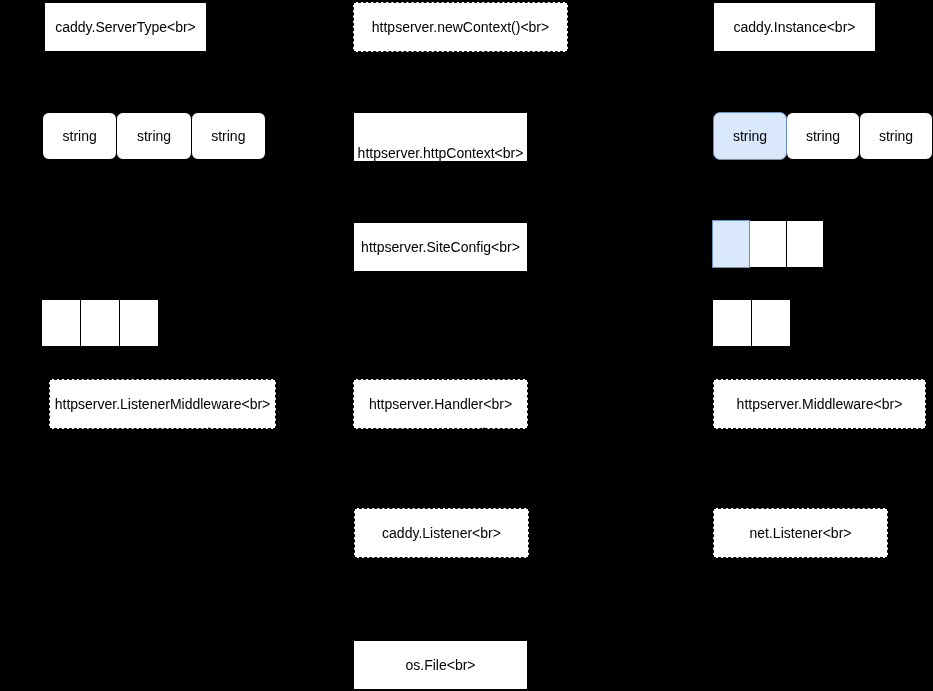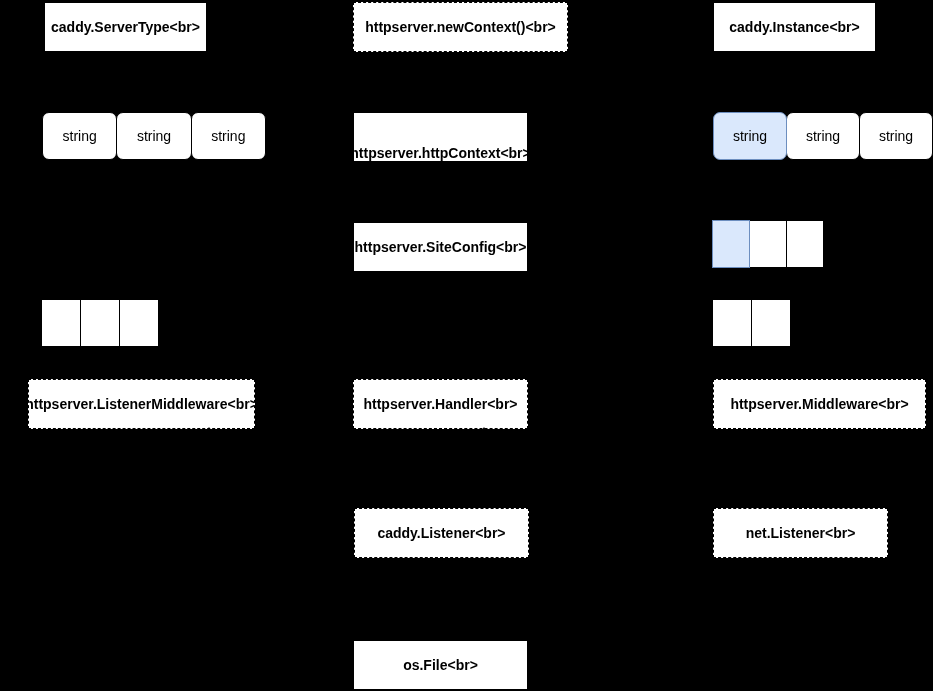--- a/index.html
+++ b/index.html
@@ -28,21 +28,20 @@
     background: #ffffff;
     color: #000000;
     font-size: 14px;
     line-height: 1.15;
     display: flex;
     align-items: center;
     justify-content: center;
     white-space: nowrap;
     overflow: hidden;
     border: 1px solid #000000;
-    font-weight: bold;
   }
   .node.solid   { border-style: solid;  }
   .node.dashed  { border-style: dashed; }
   .node.shadow::after {
     content: "";
     position: absolute;
     left: 3px; top: 3px;
     width: 100%; height: 100%;
     background: rgba(128,128,128,0.55);
     z-index: -1;
@@ -163,21 +162,21 @@
 </div>
 
 <div class="node solid shadow" style="left:353px; top:112px; width:175px; height:50px;align-items:flex-end;">
   <span class="label">httpserver.httpContext&lt;br&gt;</span>
 </div>
 
 <div class="node solid shadow" style="left:353px; top:222px; width:175px; height:50px;">
   <span class="label">httpserver.SiteConfig&lt;br&gt;</span>
 </div>
 
-<div class="node dashed shadow" style="left:28px; top:379px; width:227px; height:50px;">
+<div class="node dashed shadow" style="left:49px; top:379px; width:227px; height:50px;">
   <span class="label">httpserver.ListenerMiddleware&lt;br&gt;</span>
 </div>
 
 <div class="node dashed shadow" style="left:353px; top:379px; width:175px; height:50px;">
   <span class="label">httpserver.Handler&lt;br&gt;</span>
 </div>
 
 <div class="node dashed shadow" style="left:713px; top:379px; width:213px; height:50px;">
   <span class="label">httpserver.Middleware&lt;br&gt;</span>
 </div>

